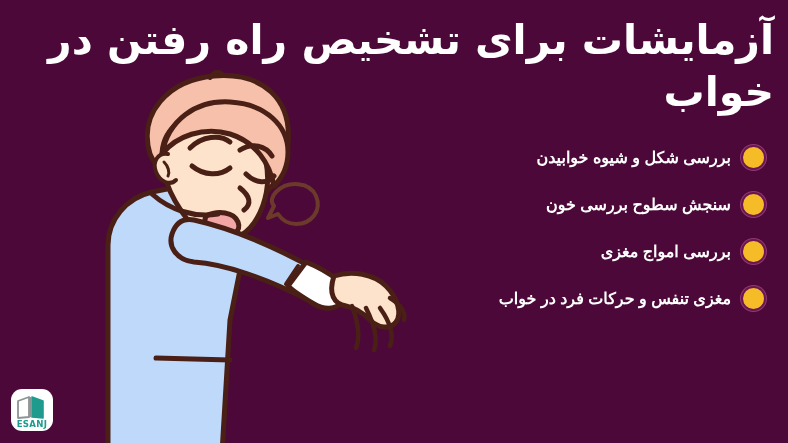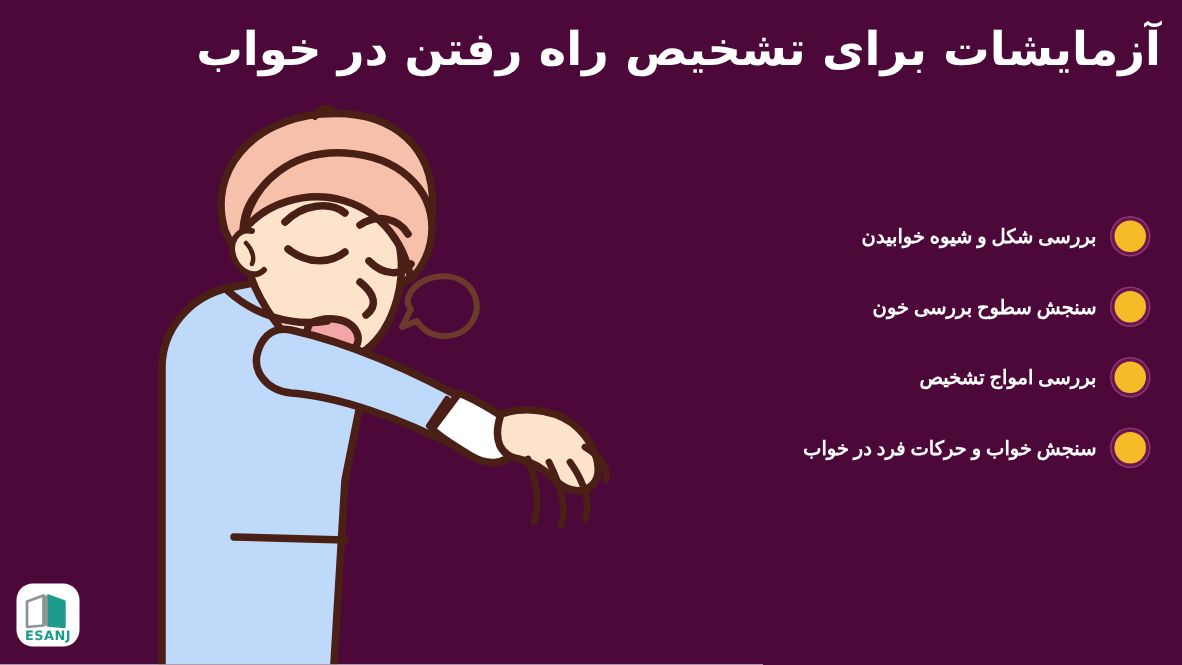--- a/index.html
+++ b/index.html
@@ -19,21 +19,21 @@
   
   #title {
     position: absolute;
     top: 14px;
     right: 14px;
     left: 14px;
     text-align: right;
     color: #ffffff;
     font-family: "DejaVu Sans", sans-serif;
     font-weight: bold;
-    font-size: 31px;
+    font-size: 41px;
     line-height: 1.28;
     letter-spacing: -0.5px;
     direction: rtl;
     white-space: normal;
     z-index: 6;
   }
 
   
   #list {
     position: absolute;
@@ -55,23 +55,23 @@
     height: 21px;
     border-radius: 50%;
     background: #f5bc28;
     border: 2px solid #6b1450;
     box-shadow: 0 0 0 1px #8d3a73;
     margin-left: 10px;
     margin-right: 6px;
   }
   .list-label {
     color: #ffffff;
-    font-family: Liberation Serif, serif;
+    font-family: Liberation Sans, sans-serif;
     font-weight: bold;
-    font-size: 13px;
+    font-size: 16px;
     line-height: 1.2;
     white-space: nowrap;
     direction: rtl;
   }
 
   
   #illustration {
     position: absolute;
     left: 34px;
     top: 70px;
@@ -169,25 +169,25 @@
     <div class="list-row">
       <span class="bullet"></span>
       <span class="list-label">بررسی شکل و شیوه خوابیدن</span>
     </div>
     <div class="list-row">
       <span class="bullet"></span>
       <span class="list-label">سنجش سطوح بررسی خون</span>
     </div>
     <div class="list-row">
       <span class="bullet"></span>
-      <span class="list-label">بررسی امواج تشخیص</span>
-    </div>
-    <div class="list-row">
-      <span class="bullet"></span>
-      <span class="list-label">سنجش خواب و حرکات فرد در خواب</span>
+      <span class="list-label">بررسی امواج مغزی</span>
+    </div>
+    <div class="list-row">
+      <span class="bullet"></span>
+      <span class="list-label">مغزی تنفس و حرکات فرد در خواب</span>
     </div>
   </div>
 
   <div id="logo">
     <svg viewBox="0 0 44 44" xmlns="http://www.w3.org/2000/svg" aria-hidden="true">
       <rect x="1" y="1" width="42" height="42" rx="11" ry="11" fill="#ffffff"></rect>
       <g>
         <path d="M8 13 L19 9 L19 29 L8 30 Z" fill="#ffffff" stroke="#8c9496" stroke-width="1.8" stroke-linejoin="round"></path>
         <path d="M22 9 L33 13 L33 30 L22 29 Z" fill="#1f9b8e" stroke="#1f9b8e" stroke-width="1.6" stroke-linejoin="round"></path>
         <rect x="19.2" y="9" width="2.8" height="20.2" fill="#8c9496"></rect>

